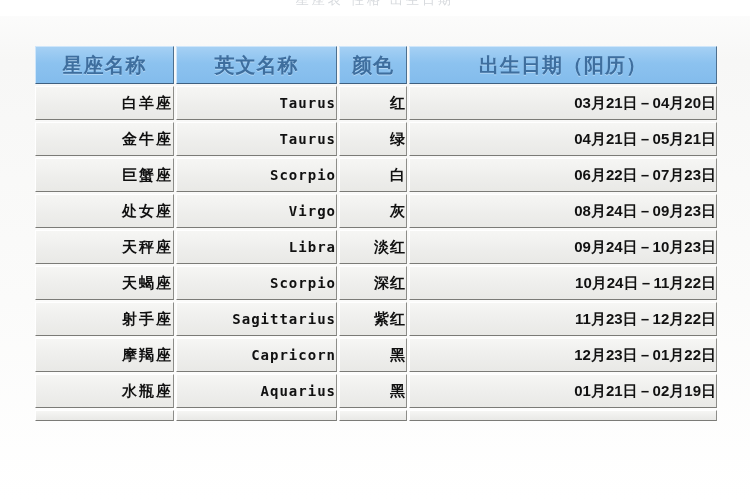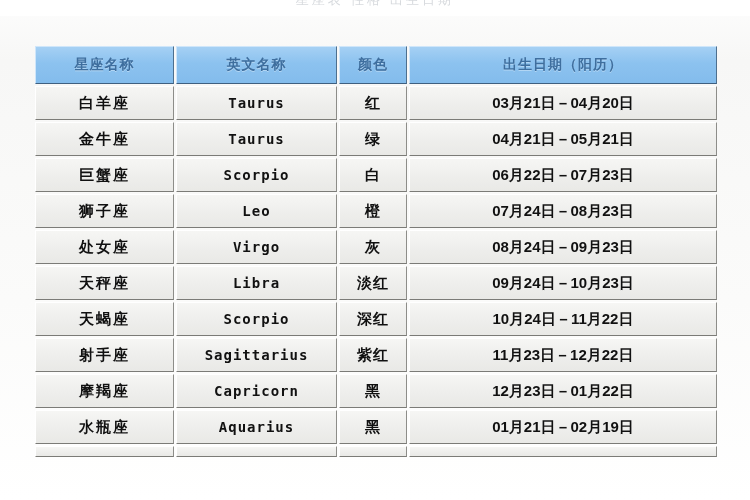--- a/index.html
+++ b/index.html
@@ -75,33 +75,34 @@
   }
 
   
   #zodiac-table thead th {
     height: 36px;
     background: linear-gradient(180deg, #a5d0f4 0%, #8cc2ef 45%, #83bcec 100%);
     border: 1px solid;
     border-color: #cfe6fa #4d6f8e #3f6080 #cfe6fa;
     color: #3e6e9e;
     font-family: "DejaVu Sans", "Liberation Sans", sans-serif;
-    font-size: 14px;
+    font-size: 20px;
     font-weight: 700;
     letter-spacing: 1px;
     text-shadow: 0 1px 0 rgba(255,255,255,.35);
   }
 
   
   #zodiac-table tbody td {
     background: linear-gradient(180deg, #f6f6f4 0%, #eeeeec 55%, #e9e9e6 100%);
     border: 1px solid;
     border-color: #ffffff #8d8d89 #7b7b77 #ffffff;
     color: #111111;
     font-size: 15px;
+    text-align: right;
   }
   #zodiac-table tbody td.cn {
     font-family: "DejaVu Sans", "Liberation Sans", sans-serif;
     font-weight: 700;
     font-size: 15px;
     letter-spacing: 2px;
   }
   #zodiac-table tbody td.en {
     font-family: "DejaVu Sans Mono", "Liberation Mono", monospace;
     font-weight: 600;
@@ -163,26 +164,20 @@
           <td class="color-cell">绿</td>
           <td class="date">04月21日－05月21日</td>
         </tr>
         <tr>
           <td class="cn">巨蟹座</td>
           <td class="en">Scorpio</td>
           <td class="color-cell">白</td>
           <td class="date">06月22日－07月23日</td>
         </tr>
         <tr>
-          <td class="cn">狮子座</td>
-          <td class="en">Leo</td>
-          <td class="color-cell">橙</td>
-          <td class="date">07月24日－08月23日</td>
-        </tr>
-        <tr>
           <td class="cn">处女座</td>
           <td class="en">Virgo</td>
           <td class="color-cell">灰</td>
           <td class="date">08月24日－09月23日</td>
         </tr>
         <tr>
           <td class="cn">天秤座</td>
           <td class="en">Libra</td>
           <td class="color-cell">淡红</td>
           <td class="date">09月24日－10月23日</td>

